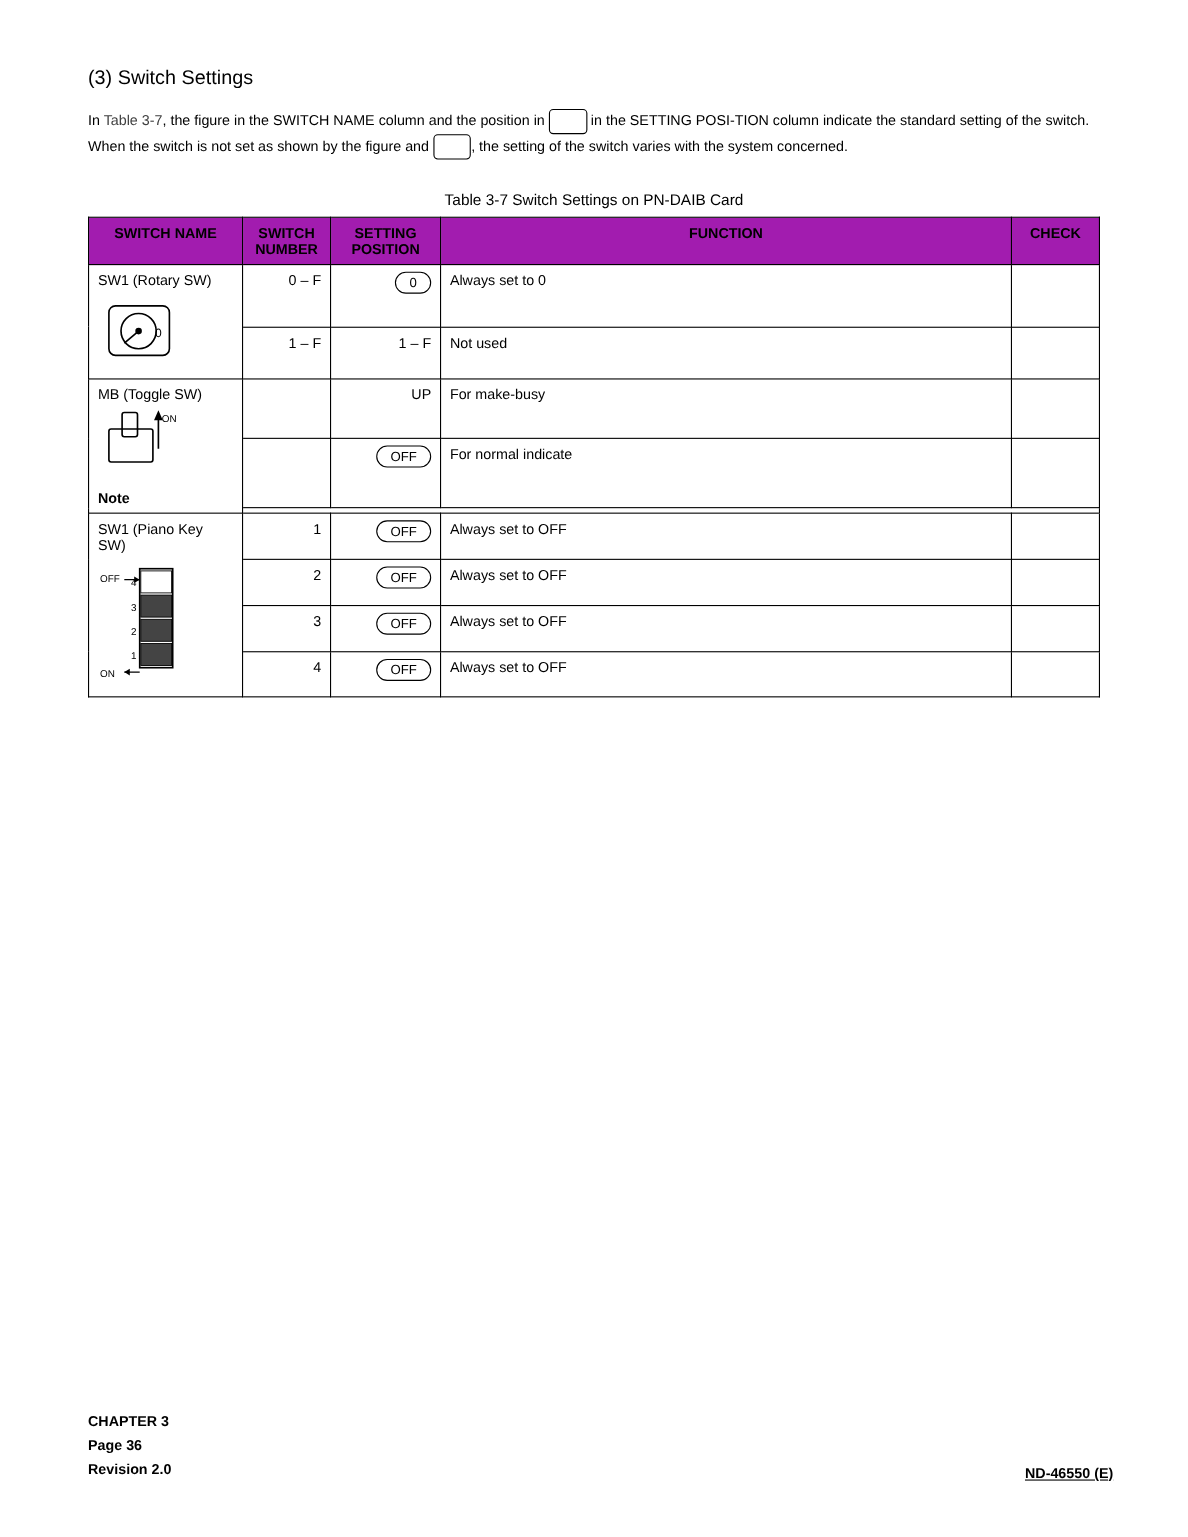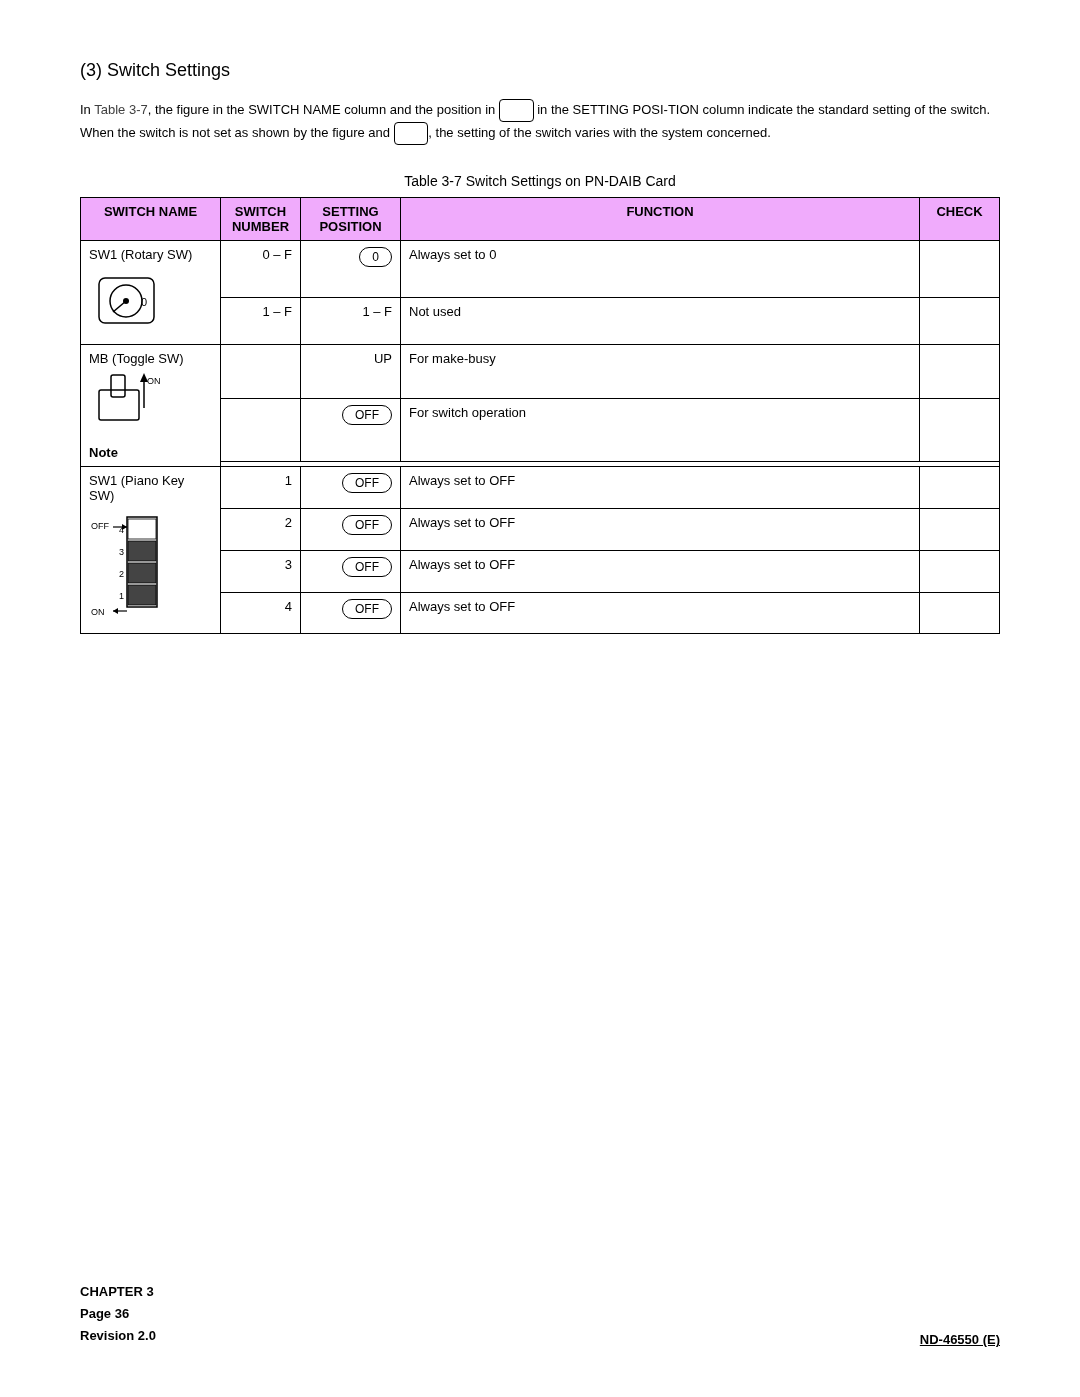--- a/index.html
+++ b/index.html
@@ -51,21 +51,21 @@
       border: 1.5px solid #000;
     }
 
     table.main-table th, table.main-table td {
       border: 1px solid #000;
       padding: 6px 8px;
       vertical-align: top;
     }
 
     table.main-table thead th {
-      background: #f0abfc;
+      background: #a21caf;
       font-weight: bold;
       font-size: 13px;
       text-align: center;
       border-bottom: 1.5px solid #000;
     }
 
     .col-switch-name { width: 140px; }
     .col-switch-number { width: 80px; text-align: center; }
     .col-setting-position { width: 100px; text-align: center; }
     .col-function { width: auto; }
@@ -101,21 +101,21 @@
     }
 
     .note-bold {
       font-weight: bold;
     }
 
     .footer {
       position: absolute;
       bottom: 50px;
       left: 80px;
-      right: 80px;
+      right: 68px;
       display: flex;
       justify-content: space-between;
       align-items: flex-end;
     }
 
     .footer-left {
       font-weight: bold;
       font-size: 13px;
       line-height: 1.7;
     }
@@ -208,21 +208,21 @@
       <td class="td-center td-middle">UP</td>
       <td>For make-busy</td>
       <td></td>
     </tr>
 
     <tr>
       <td class="td-center td-middle"></td>
       <td class="td-center td-middle">
         <span class="pill">OFF</span>
       </td>
-      <td>For switch operation</td>
+      <td>For normal indicate</td>
       <td></td>
     </tr>
 
     <tr style="height:4px;">
       <td style="border-top:none; border-bottom: none; padding:2px;" colspan="4"></td>
     </tr>
 
     <tr>
       <td class="col-switch-name" rowspan="4">
         <div>SW1 (Piano Key SW)</div>

